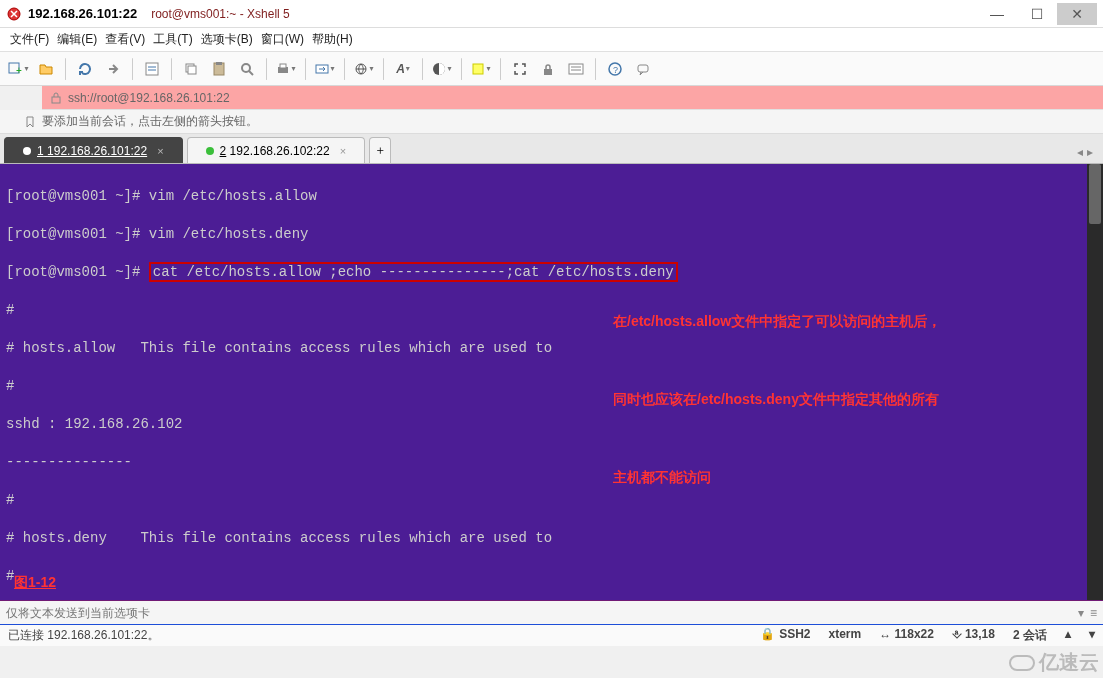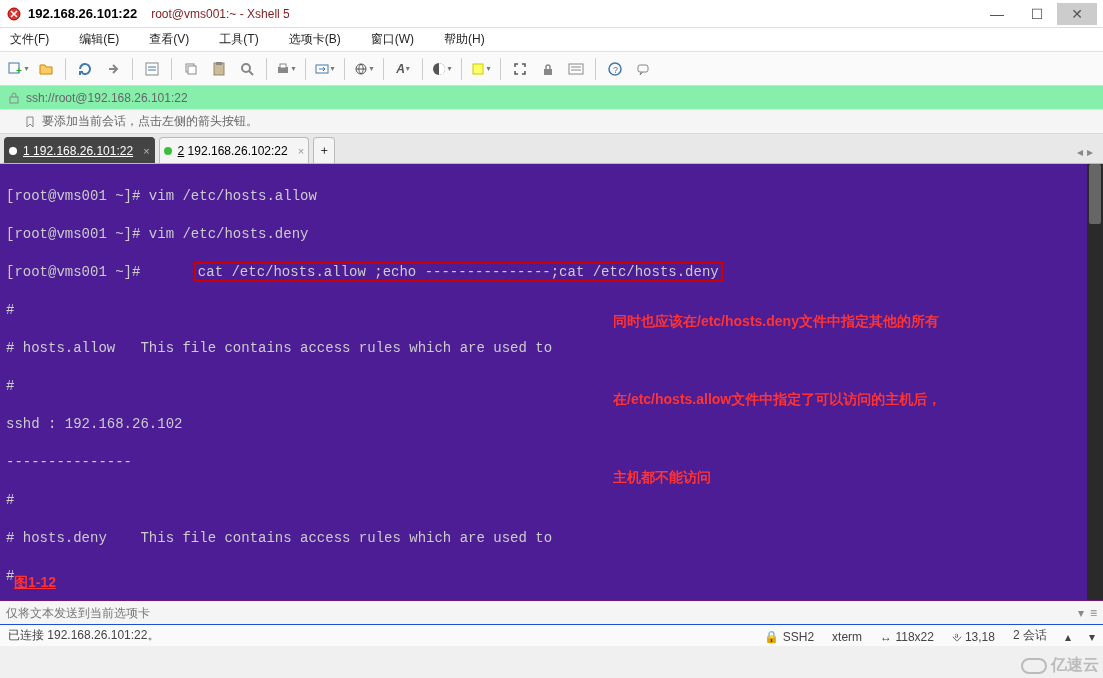--- a/index.html
+++ b/index.html
@@ -4,52 +4,52 @@
 <style>
   * { box-sizing: border-box; margin: 0; padding: 0; }
   body { font-family: "Microsoft YaHei", Tahoma, Arial, sans-serif; font-size: 12px; background: #f0f0f0; width: 1103px; height: 678px; overflow: hidden; position: relative; }
   .titlebar { height: 28px; background: #fff; display: flex; align-items: center; padding: 0 6px; border-bottom: 1px solid #ddd; }
   .titlebar .app-icon { width:16px; height:16px; margin-right:6px; display:inline-block; }
   .titlebar .title-text { font-weight: bold; font-size: 13px; }
   .titlebar .subtitle-text { margin-left: 14px; color:#7f1d1d; font-size:12px; }
   .win-controls { margin-left: auto; display: flex; }
   .win-btn { width: 40px; height: 22px; display:flex; align-items:center; justify-content:center; color:#555; font-size:14px; }
   .win-btn.close { background:#ccc; }
-  .menubar { height: 24px; background:#fff; display:flex; align-items:center; padding: 0 10px; border-bottom:1px solid #e0e0e0; gap:30px; }
+  .menubar { height: 24px; background:#fff; display:flex; align-items:center; padding: 0 10px; border-bottom:1px solid #e0e0e0; gap:8px; }
   .menubar span { color:#222; }
   .toolbar { height: 34px; background:#fafafa; display:flex; align-items:center; padding:0 6px; border-bottom:1px solid #d8d8d8; gap:4px; }
   .tool { width:24px; height:24px; display:flex; align-items:center; justify-content:center; color:#555; border-radius:3px; }
   .tool.sep { width:1px; height:22px; background:#ccc; margin:0 3px; }
   .tool .drop { font-size:8px; margin-left:1px; color:#777;}
-  .addrbar { height:24px; background:#86efac; display:flex; align-items:center; padding:0 8px; border-bottom:1px solid #e0e0e0; color:#666; gap:6px;}
+  .addrbar { height:24px; background:#fca5a5; display:flex; align-items:center; padding:0 8px; border-bottom:1px solid #e0e0e0; color:#666; gap:6px;margin-left:42px;}
   .hintbar { height:24px; background:#f5f5f5; display:flex; align-items:center; padding:0 24px; border-bottom:1px solid #dcdcdc; color:#666; gap:6px;}
   .tabstrip { height:30px; background:#e8e8e8; display:flex; align-items:flex-end; padding:0 4px; border-bottom:1px solid #bbb; position:relative;}
-  .tab { height:26px; display:flex; align-items:center; padding:0 4px; background:#f5f5f5; border:1px solid #bbb; border-bottom:none; border-radius:4px 4px 0 0; margin-right:4px; font-size:12px; gap:6px;}
+  .tab { height:26px; display:flex; align-items:center; padding:0 18px; background:#f5f5f5; border:1px solid #bbb; border-bottom:none; border-radius:4px 4px 0 0; margin-right:4px; font-size:12px; gap:6px;}
   .tab.active { background:#444; color:#fff; border-color:#444;}
   .tab .dot { width:8px; height:8px; border-radius:50%; display:inline-block;}
   .tab .dot.green { background:#3bbf3b;}
   .tab .dot.white { background:#fff;}
   .tab .close-x { color:#999; font-size:11px; margin-left:4px;}
   .tab.active .close-x { color:#bbb;}
   .tab.add { width:22px; justify-content:center; padding:0;}
   .tabstrip .tab-nav { margin-left:auto; display:flex; gap:4px; color:#888; padding:0 6px 4px 0;}
   .terminal { background:#4c1d95; color:#ccc; font-family:"Consolas","Courier New",monospace; font-size:14px; line-height:19px; padding:4px 6px; position:relative; height:436px; overflow:hidden; white-space:pre; }
   .terminal .prompt { color:#ccc; }
   .terminal .cmd { color:#ccc; }
-  .terminal .boxed { border:2px solid #c00; padding:0 2px;margin-left:45px; }
+  .terminal .boxed { border:2px solid #c00; padding:0 2px; }
   .term-annot { color:#f33; font-family:"Microsoft YaHei",sans-serif; font-weight:bold; font-size:14px; }
   .term-annot-block { position:absolute; right:70px; top:92px; width:420px; line-height:26px; }
   .term-scroll { position:absolute; right:0; top:0; bottom:0; width:16px; background:#2a2a2a; }
   .term-scroll .thumb { position:absolute; top:0; left:2px; right:2px; height:60px; background:#666; border-radius:2px;}
   .sendbar { height:24px; background:#f5f5f5; border-top:1px solid #701a75; display:flex; align-items:center; padding:0 6px; color:#888;}
   .sendbar input { flex:0 0 170px; border:none; background:transparent; color:#888; font-size:12px; outline:none;}
   .sendbar .end { margin-left:auto; display:flex; gap:6px; color:#888;}
   .statusbar { height:22px; background:#fafafa; border-top:1px solid #1d4ed8; display:flex; align-items:center; padding:4px 8px; color:#444; gap:18px;}
-  .statusbar .right { margin-left:auto; display:flex; gap:18px; align-items:flex-end;}
-  .watermark { position:absolute; right:4px; bottom:2px; display:flex; align-items:center; gap:4px; color:#bbb; font-size:16px; font-weight:bold;}
+  .statusbar .right { margin-left:auto; display:flex; gap:18px; align-items:flex-start;font-weight:bold;}
+  .watermark { position:absolute; right:4px; bottom:2px; display:flex; align-items:center; gap:4px; color:#bbb; font-size:20px; font-weight:bold;}
   .watermark .cloud { width:26px; height:16px; border:2px solid #bbb; border-radius:10px; display:inline-block;}
   svg { display:block; }
   .tab.active .label { text-decoration: underline; }
   .tab .label.u { text-decoration: underline; }
 </style>
 </head>
 <body>
 
 <div class="titlebar">
   <span class="app-icon">
@@ -253,22 +253,22 @@
 <div>#</div>
 <div>sshd : 192.168.26.102</div>
 <div>---------------</div>
 <div>#</div>
 <div># hosts.deny    This file contains access rules which are used to</div>
 <div>#</div>
 
 
 <div style="position:absolute; left:14px; bottom:8px;text-decoration:underline;" class="term-annot">图1-12</div>
 <div class="term-annot-block term-annot">
+  <div>在/etc/hosts.allow文件中指定了可以访问的主机后，</div>
   <div>同时也应该在/etc/hosts.deny文件中指定其他的所有</div>
-  <div>在/etc/hosts.allow文件中指定了可以访问的主机后，</div>
   <div>主机都不能访问</div>
 </div>
 <div class="term-scroll"><div class="thumb"></div></div>
 </div>
 
 <div class="sendbar">
   <input type="text" placeholder="仅将文本发送到当前选项卡" style="">
   <div class="end">
     <span>▾</span>
     <span>≡</span>

